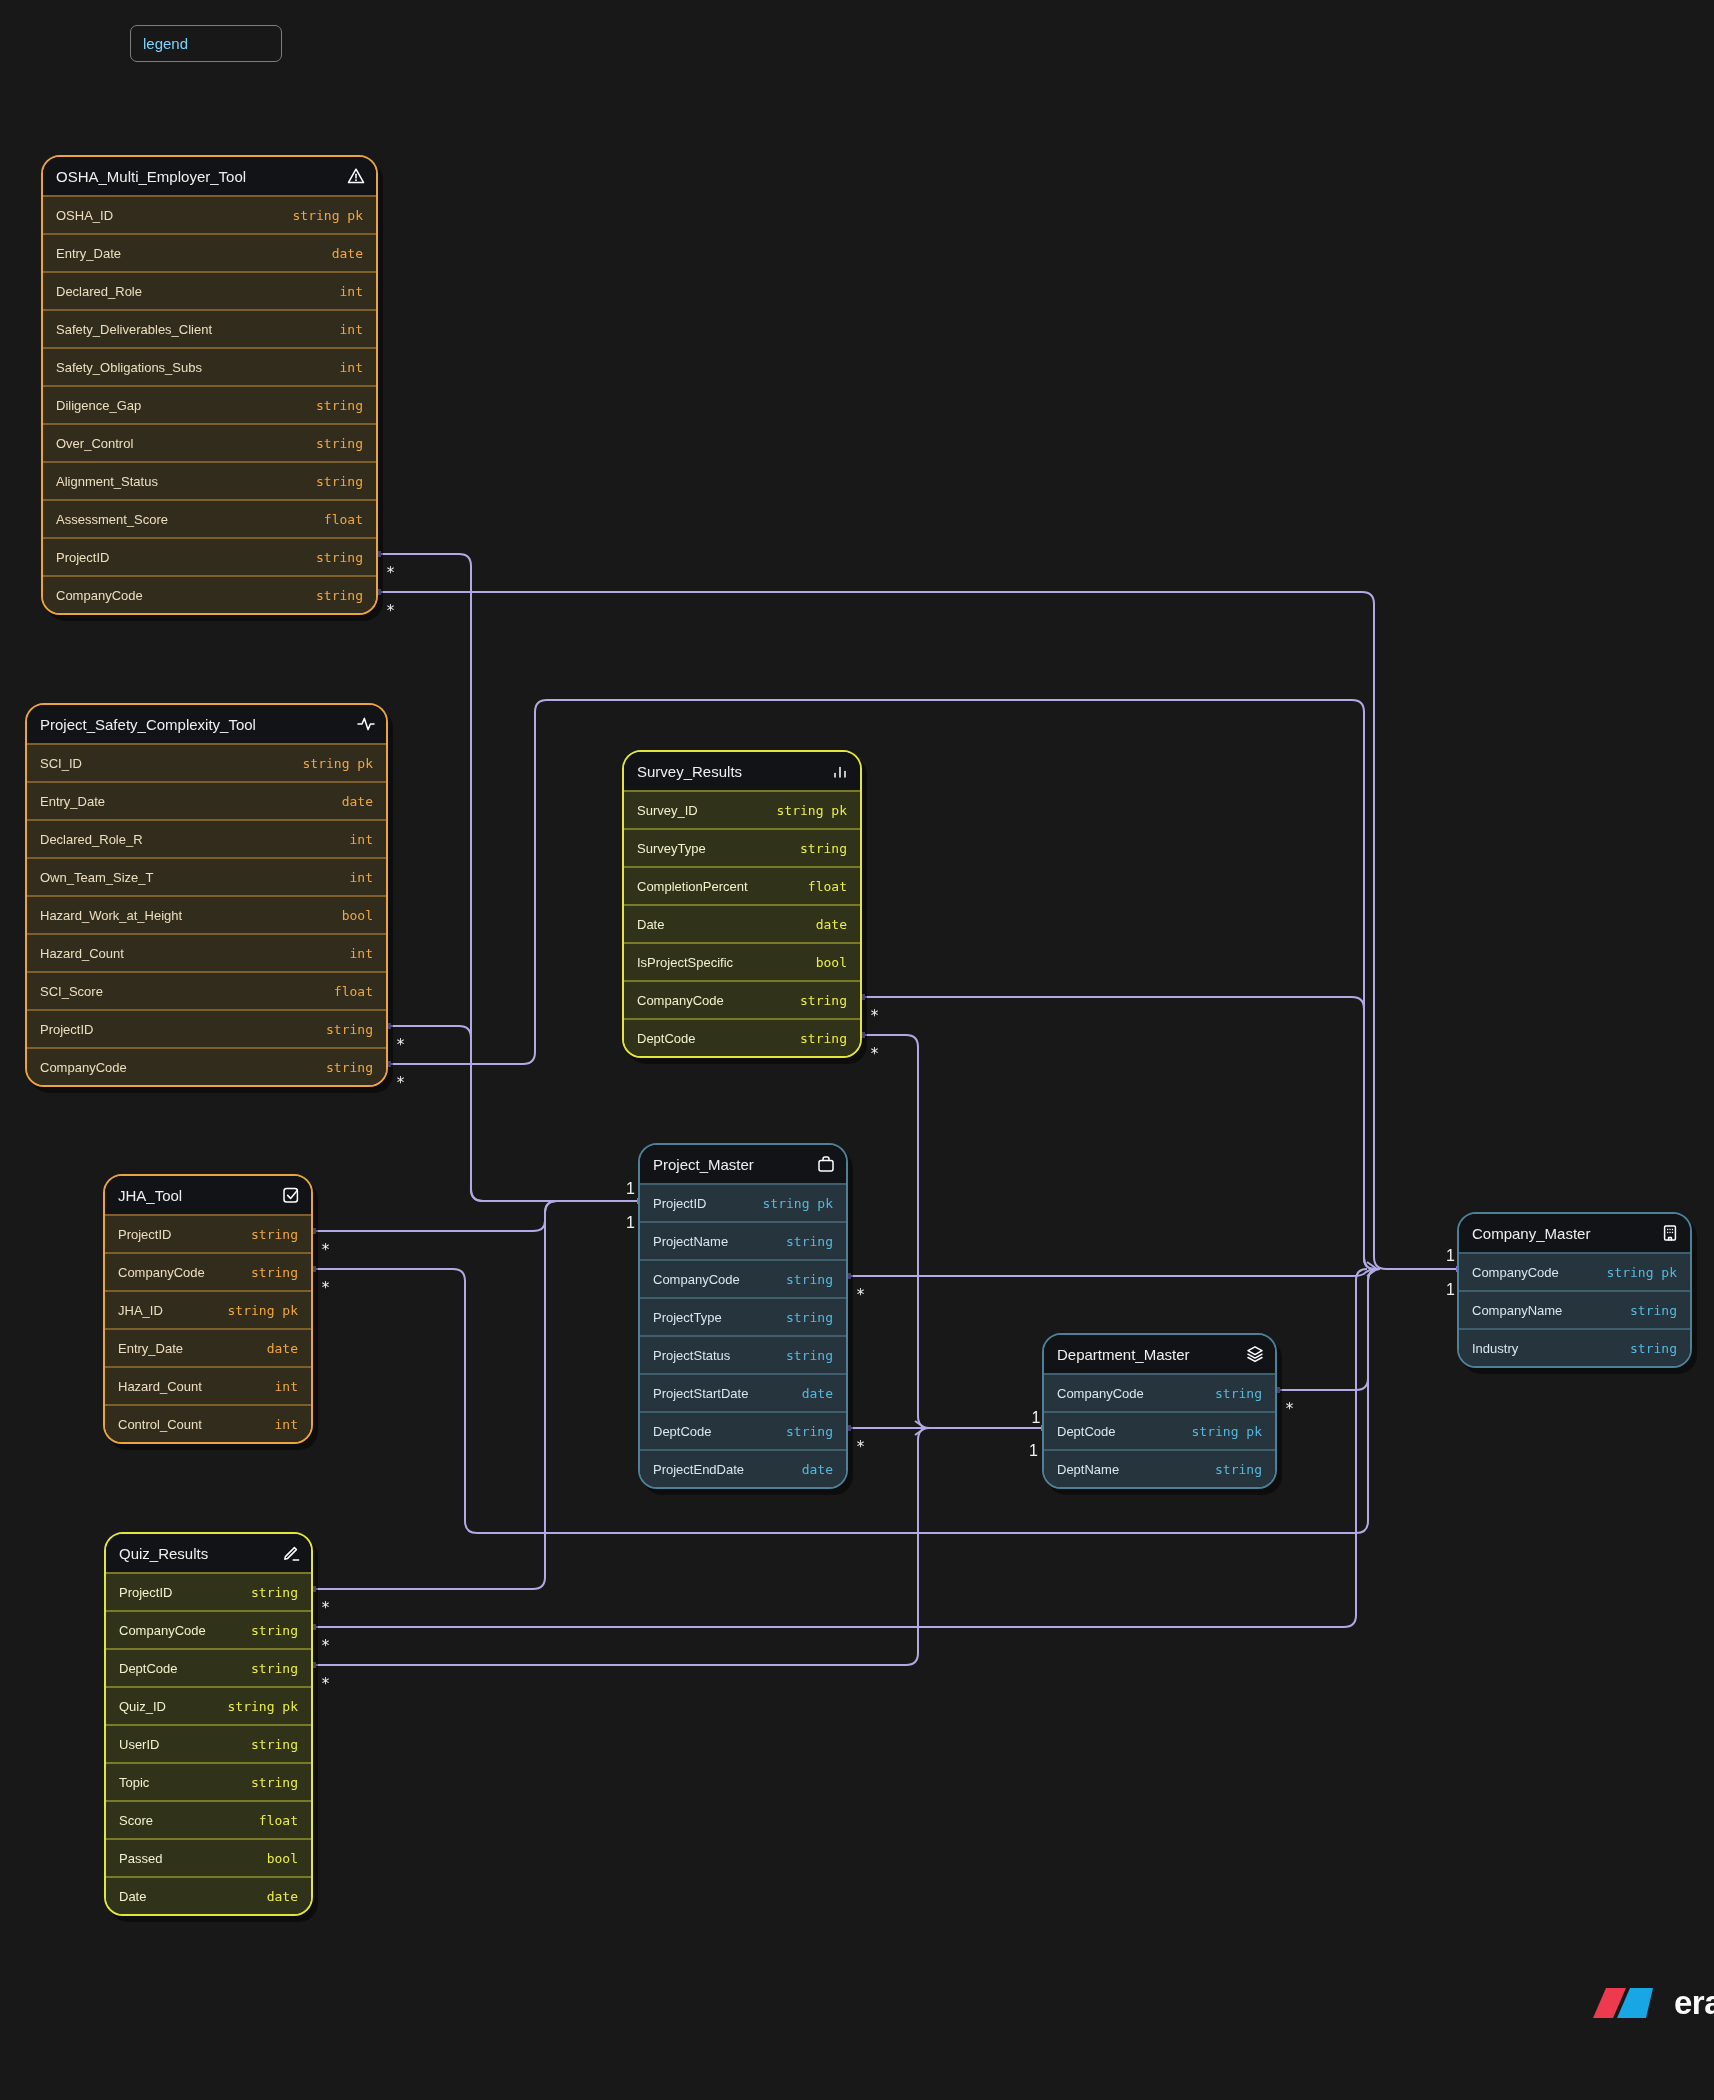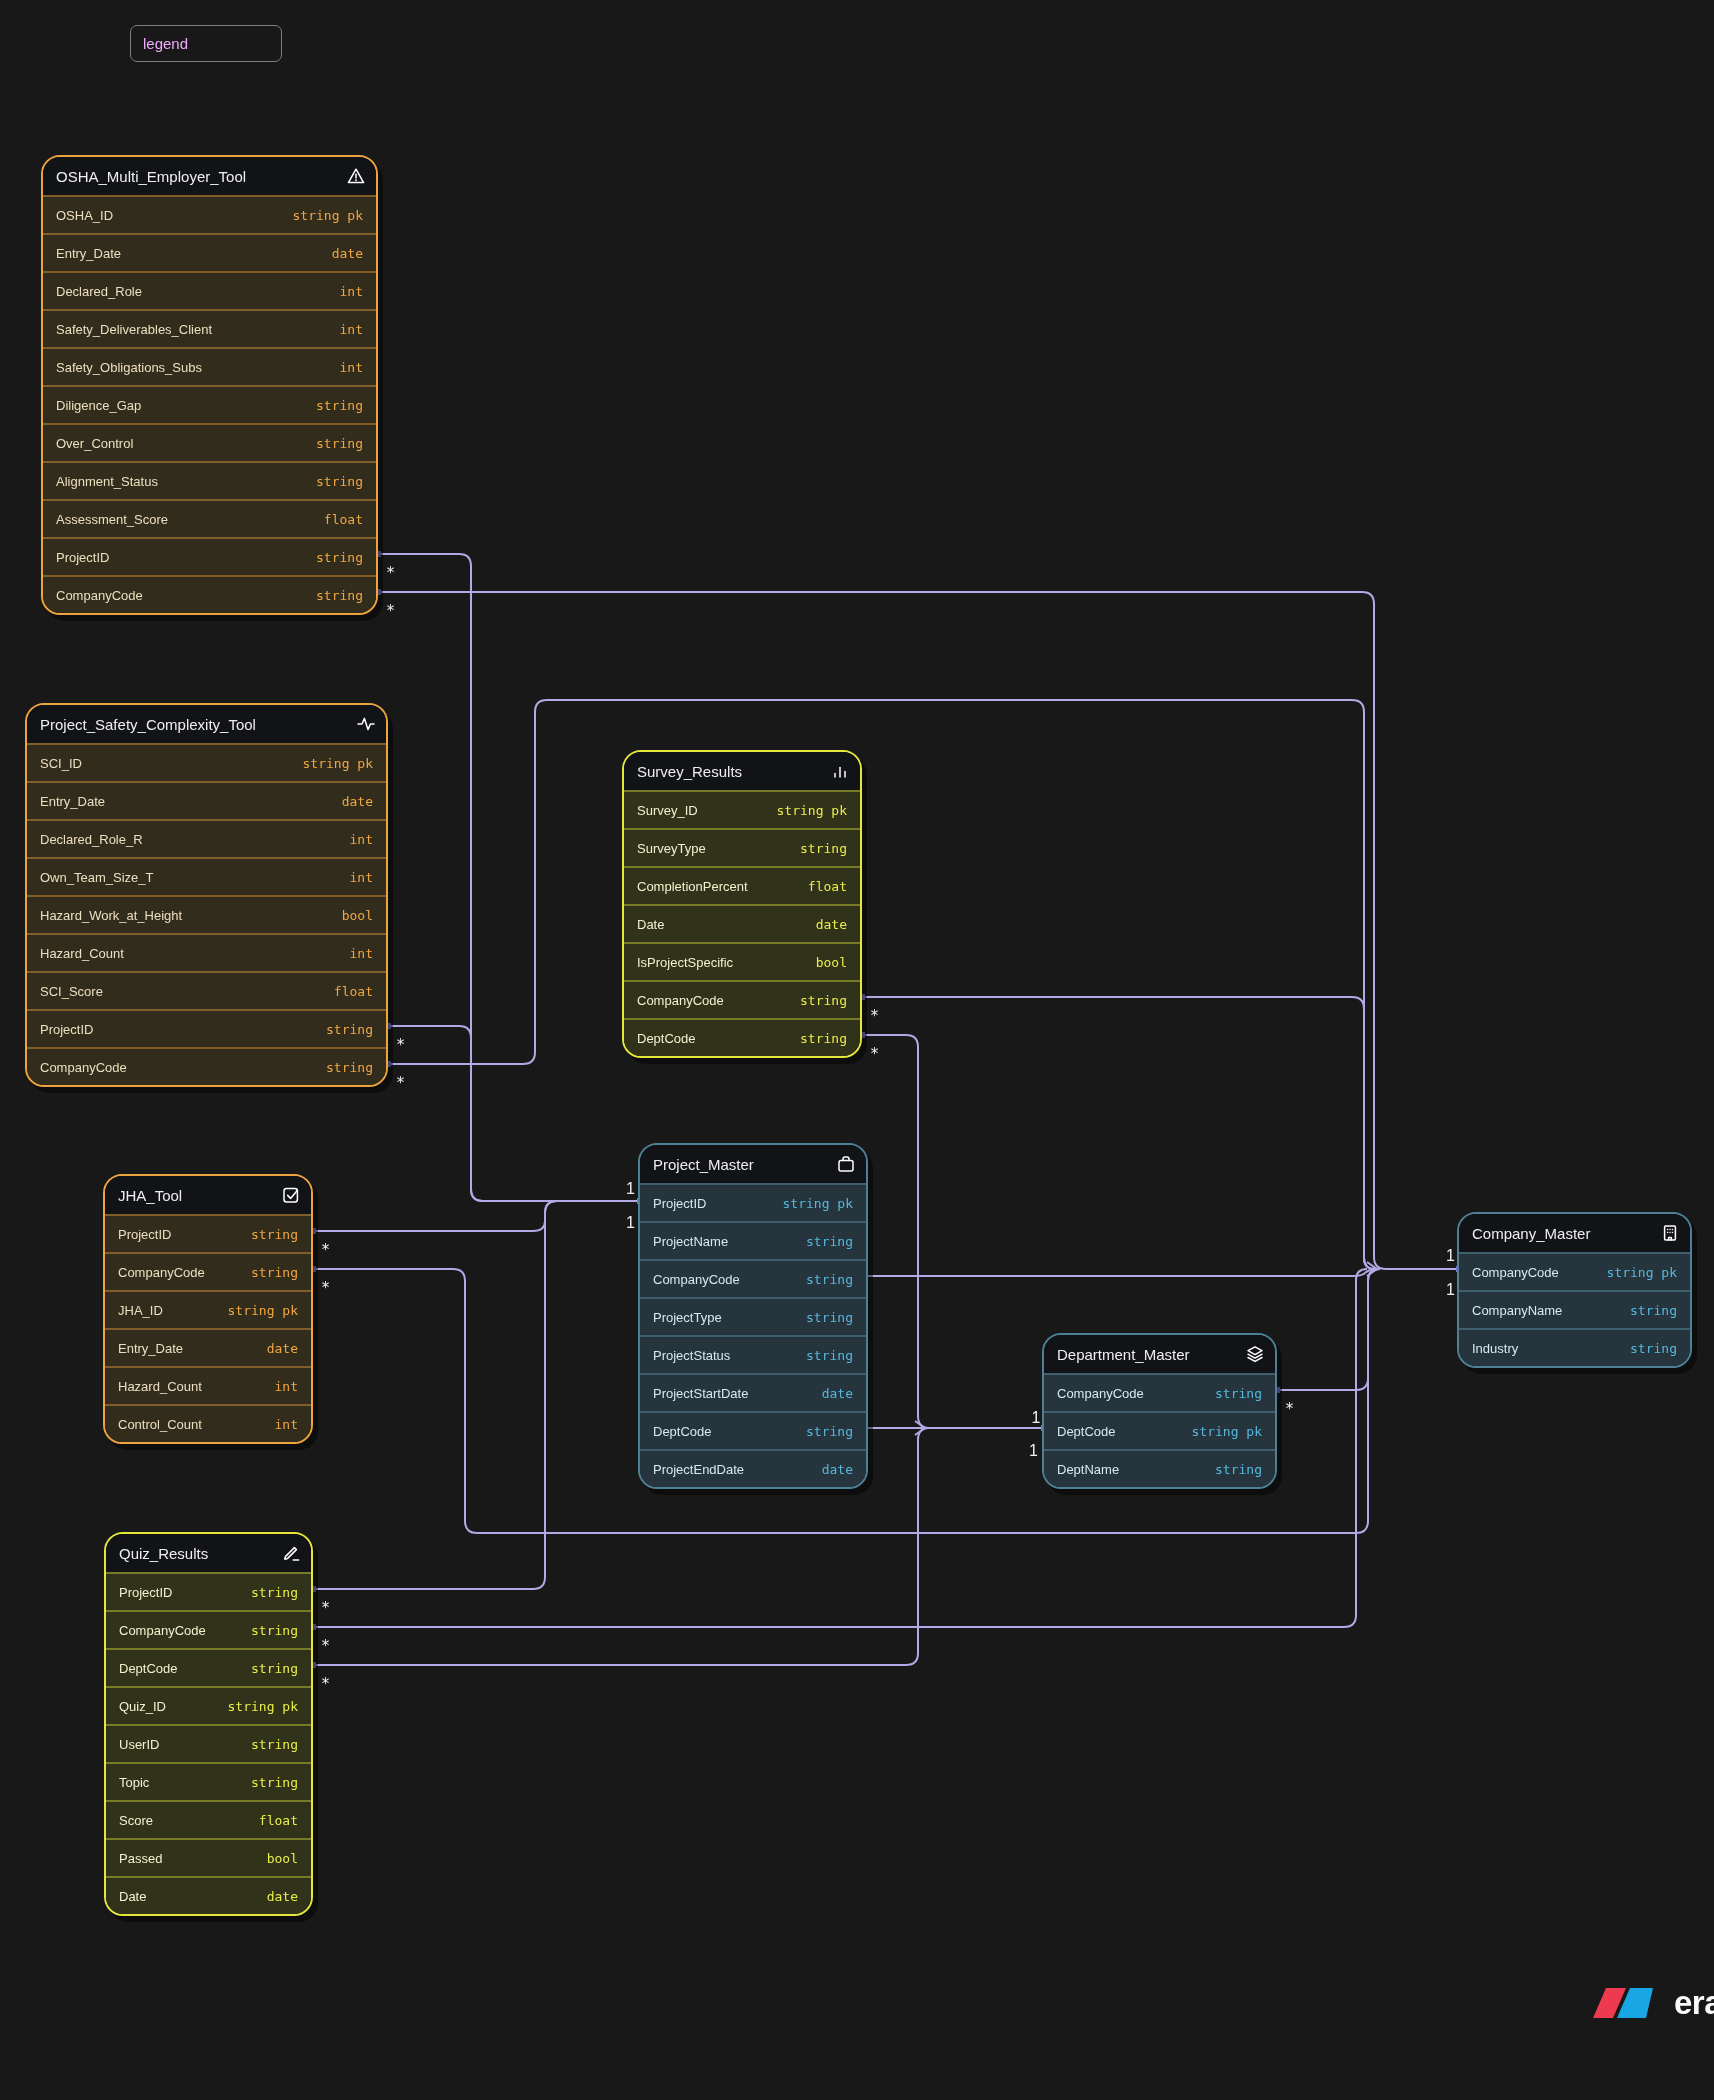--- a/index.html
+++ b/index.html
@@ -25,21 +25,21 @@
   .theme-yellow .ftype{color:#eaee48;}
   .theme-blue{border-color:#4e8197;}
   .theme-blue .row{background:#26343d;border-top-color:rgba(105,160,185,.40);}
   .theme-blue .fname{color:#d7e8f1;}
   .theme-blue .ftype{color:#55b8de;}
   
   #wires{position:absolute;left:0;top:0;pointer-events:none;}
   
   .legend{position:absolute;left:130px;top:25px;width:152px;height:37px;border:1.5px solid #7e7e7e;
           border-radius:7px;display:flex;align-items:center;padding-left:12px;box-sizing:border-box;
-          color:#f0abfc;font-size:15px;}
+          color:#7dd3fc;font-size:15px;}
   
   .logo{position:absolute;left:1593px;top:1984px;display:flex;align-items:center;}
   .logo .word{color:#fafafa;font-size:33px;font-weight:bold;margin-left:11px;letter-spacing:-.5px;}
 </style>
 </head>
 <body>
 
 <div id="canvas">
   <div class="legend">
     <span>legend</span>
@@ -317,21 +317,21 @@
       </div>
       <div class="row">
         <span class="fname">CompanyCode</span>
         <span class="ftype">string</span>
       </div>
       <div class="row">
         <span class="fname">DeptCode</span>
         <span class="ftype">string</span>
       </div>
     </div>
-    <div class="table theme-blue" style="left: 638px; top: 1143px; width: 230px;">
+    <div class="table theme-blue" style="left: 638px; top: 1143px; width: 210px;">
       <div class="thead">
         <span>Project_Master</span>
         <span class="ticon">
           <svg width="20" height="20" viewBox="0 0 20 20" fill="none" stroke="#fff" stroke-width="1.5" stroke-linecap="round" stroke-linejoin="round">
             <rect x="3" y="6.6" width="14" height="10.4" rx="2"></rect>
             <path d="M7 6.6 V5 a2 2 0 0 1 2 -2 h2 a2 2 0 0 1 2 2 v1.6"></path>
           </svg>
         </span>
       </div>
       <div class="row">

